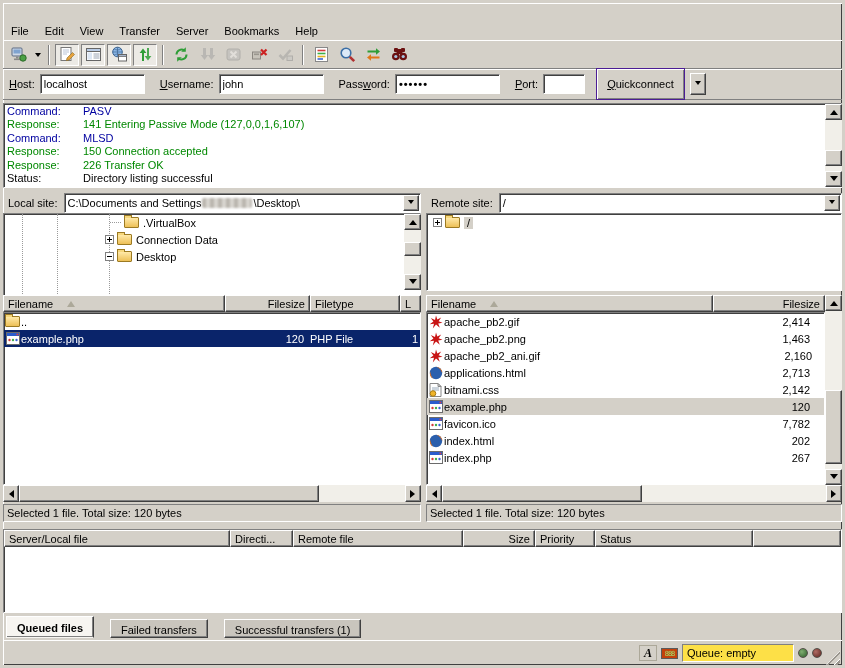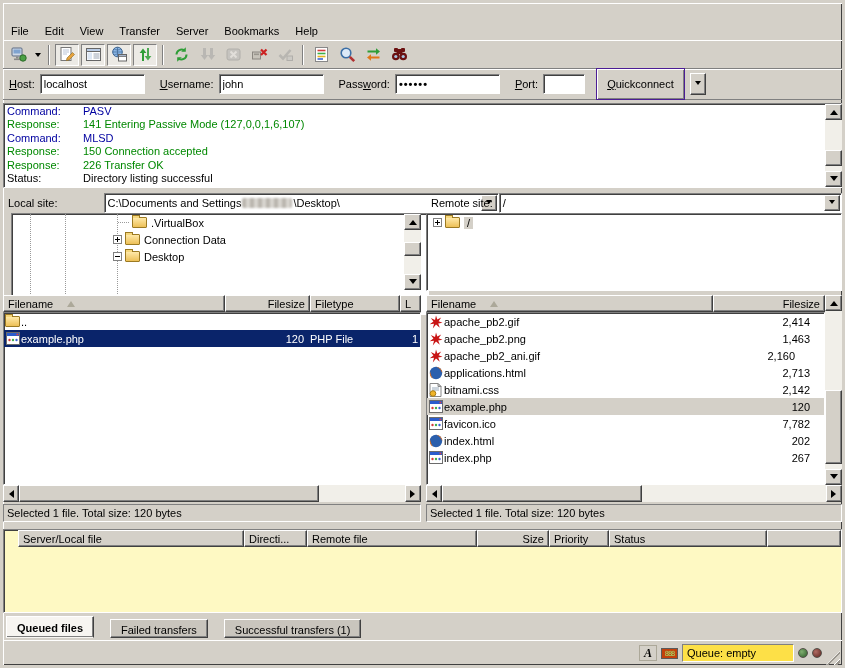--- a/index.html
+++ b/index.html
@@ -116,22 +116,22 @@
   .frow.sel-active { background:#0a246a; color:#fff; }
   .frow.sel-inactive { background:#d4d0c8; }
   .fic { width:17px; flex:none; display:flex; justify-content:center; align-items:center; }
   .cell { overflow:hidden; }
   .num { text-align:right; }
 
   .statusline { position:absolute; height:18px; border:1px solid; border-color:#808080 #fff #fff #808080;
     background:#d4d0c8; display:flex; align-items:center; padding:0 3px; white-space:nowrap; }
 
   
-  .queue { position:absolute; background:#fef9c3; border:1px solid; border-color:#808080 #fff #fff #808080;
-    box-shadow:inset 1px 1px 0 #404040;padding-left:14px; }
+  .queue { position:absolute; background:#ffffff; border:1px solid; border-color:#808080 #fff #fff #808080;
+    box-shadow:inset 1px 1px 0 #404040; }
   .qhdr { display:flex; height:17px; }
 
   
   .tabsrow { position:absolute; display:flex; align-items:flex-end; gap:16px; padding-left:3px; }
   .tab { height:19px; padding:2px 10px 0 10px; background:#c9c5bd;
     border:1px solid; border-color:#fff #404040 #404040 #fff; box-shadow:inset -1px -1px 0 #808080;
     display:flex; align-items:center; white-space:nowrap; }
   .tab.active { height:22px; background:#f7f5f1; font-weight:bold; border-bottom-color:#f7f5f1; }
 
   
@@ -332,21 +332,21 @@
   <div class="abs vsb" style="left:822px; top:101px; height:83px;">
     <span class="sbb" style="top:0">
         <span class="t-up"></span>
       </span>
     <span class="vthumb" style="top:46px; height:16px;"></span>
     <span class="sbb" style="bottom:0; top:auto;">
         <span class="t-dn"></span>
       </span>
   </div>
 
-  <div class="abs siterow" style="left:0; top:189px; width:496px;gap:40px;">
+  <div class="abs siterow" style="left:0; top:189px; width:418px;">
     <span class="site-label">Local site:</span>
     <div class="combo">
       <span>C:\Documents and Settings</span>
         <span class="blurblock"></span>
         <span>\Desktop\</span>
       <span class="combo-btn">
           <span class="tri-d" style="margin-top:1px"></span>
         </span>
     </div>
   </div>
@@ -354,21 +354,21 @@
   <div class="abs siterow" style="left:423px; top:189px; width:416px;">
     <span class="site-label">Remote site:</span>
     <div class="combo">
       <span>/</span>
       <span class="combo-btn">
           <span class="tri-d" style="margin-top:1px"></span>
         </span>
     </div>
   </div>
 
-  <div class="tree" style="left:8px; top:210px; width:418px; height:102px;">
+  <div class="tree" style="left:0; top:210px; width:418px; height:102px;">
     <span class="vline" style="left:18px"></span>
     <span class="vline" style="left:53px"></span>
     <span class="vline" style="left:105px"></span>
     <div class="trow" style="padding-left:106px">
       <span class="hdot"></span>
         <span class="folder"></span>
         <span>.VirtualBox</span>
     </div>
     <div class="trow" style="padding-left:101px">
       <span class="expander plus"></span>
@@ -469,21 +469,21 @@
       <span class="cell" style="width:270px">apache_pb2.png</span>
       <span class="cell num" style="flex:1; padding-right:14px">1,463</span>
     </div>
     <div class="frow">
       <span class="fic">
           <svg width="14" height="14" viewBox="0 0 14 14">
             <path d="M7 0.5 L8.3 4.6 L12.2 2.6 L9.6 6.2 L13.5 7.8 L9.2 8.4 L10.8 12.8 L7 9.6 L3.8 13.4 L5 8.8 L0.8 9.2 L4.4 6.6 L1.8 3 L6 5 Z" fill="#c81414"></path>
           </svg>
         </span>
       <span class="cell" style="width:270px">apache_pb2_ani.gif</span>
-      <span class="cell num" style="flex:1; padding-right:29px">2,160</span>
+      <span class="cell num" style="flex:1; padding-right:12px">2,160</span>
     </div>
     <div class="frow">
       <span class="fic">
           <svg width="14" height="14" viewBox="0 0 14 14">
             <circle cx="7" cy="7" r="6.2" fill="#2b5fad"></circle>
             <path d="M7 0.8 a6.2 6.2 0 0 1 6.2 6.2 C11.8 3.4 9.6 1.6 7 0.8z" fill="#e8731a"></path>
             <path d="M1.2 5.5 A6.2 6.2 0 0 0 4 12.6 C2.2 10.4 1.4 7.8 1.2 5.5z" fill="#e8731a"></path>
           </svg>
         </span>
       <span class="cell" style="width:270px">applications.html</span>

